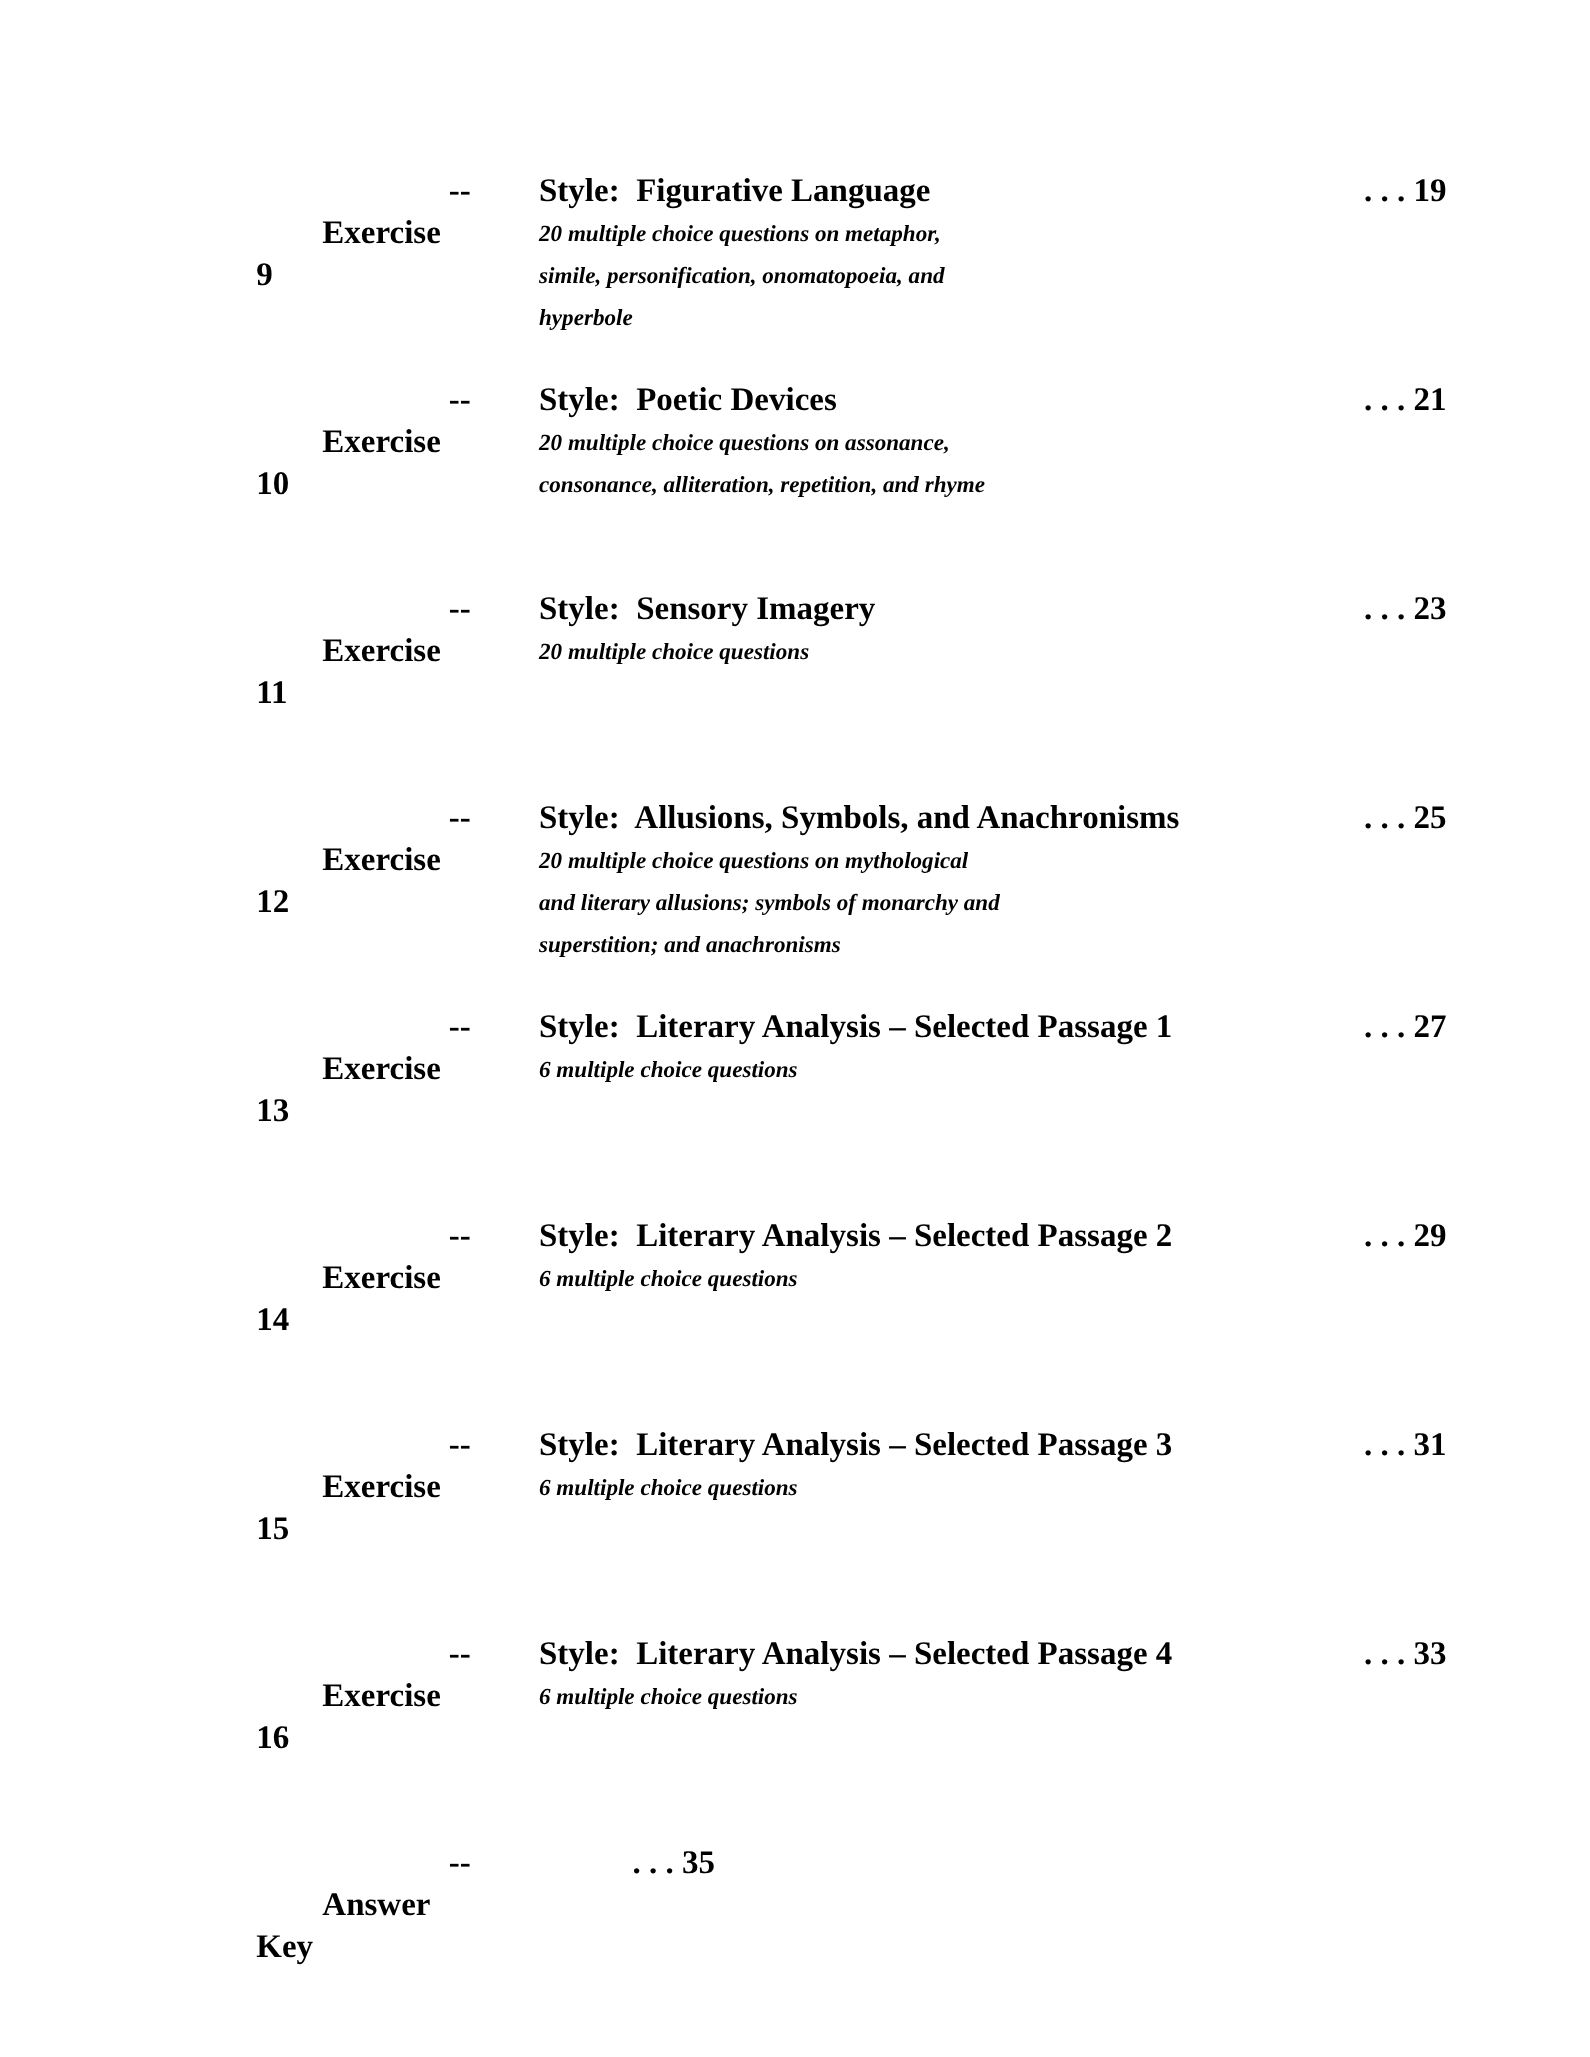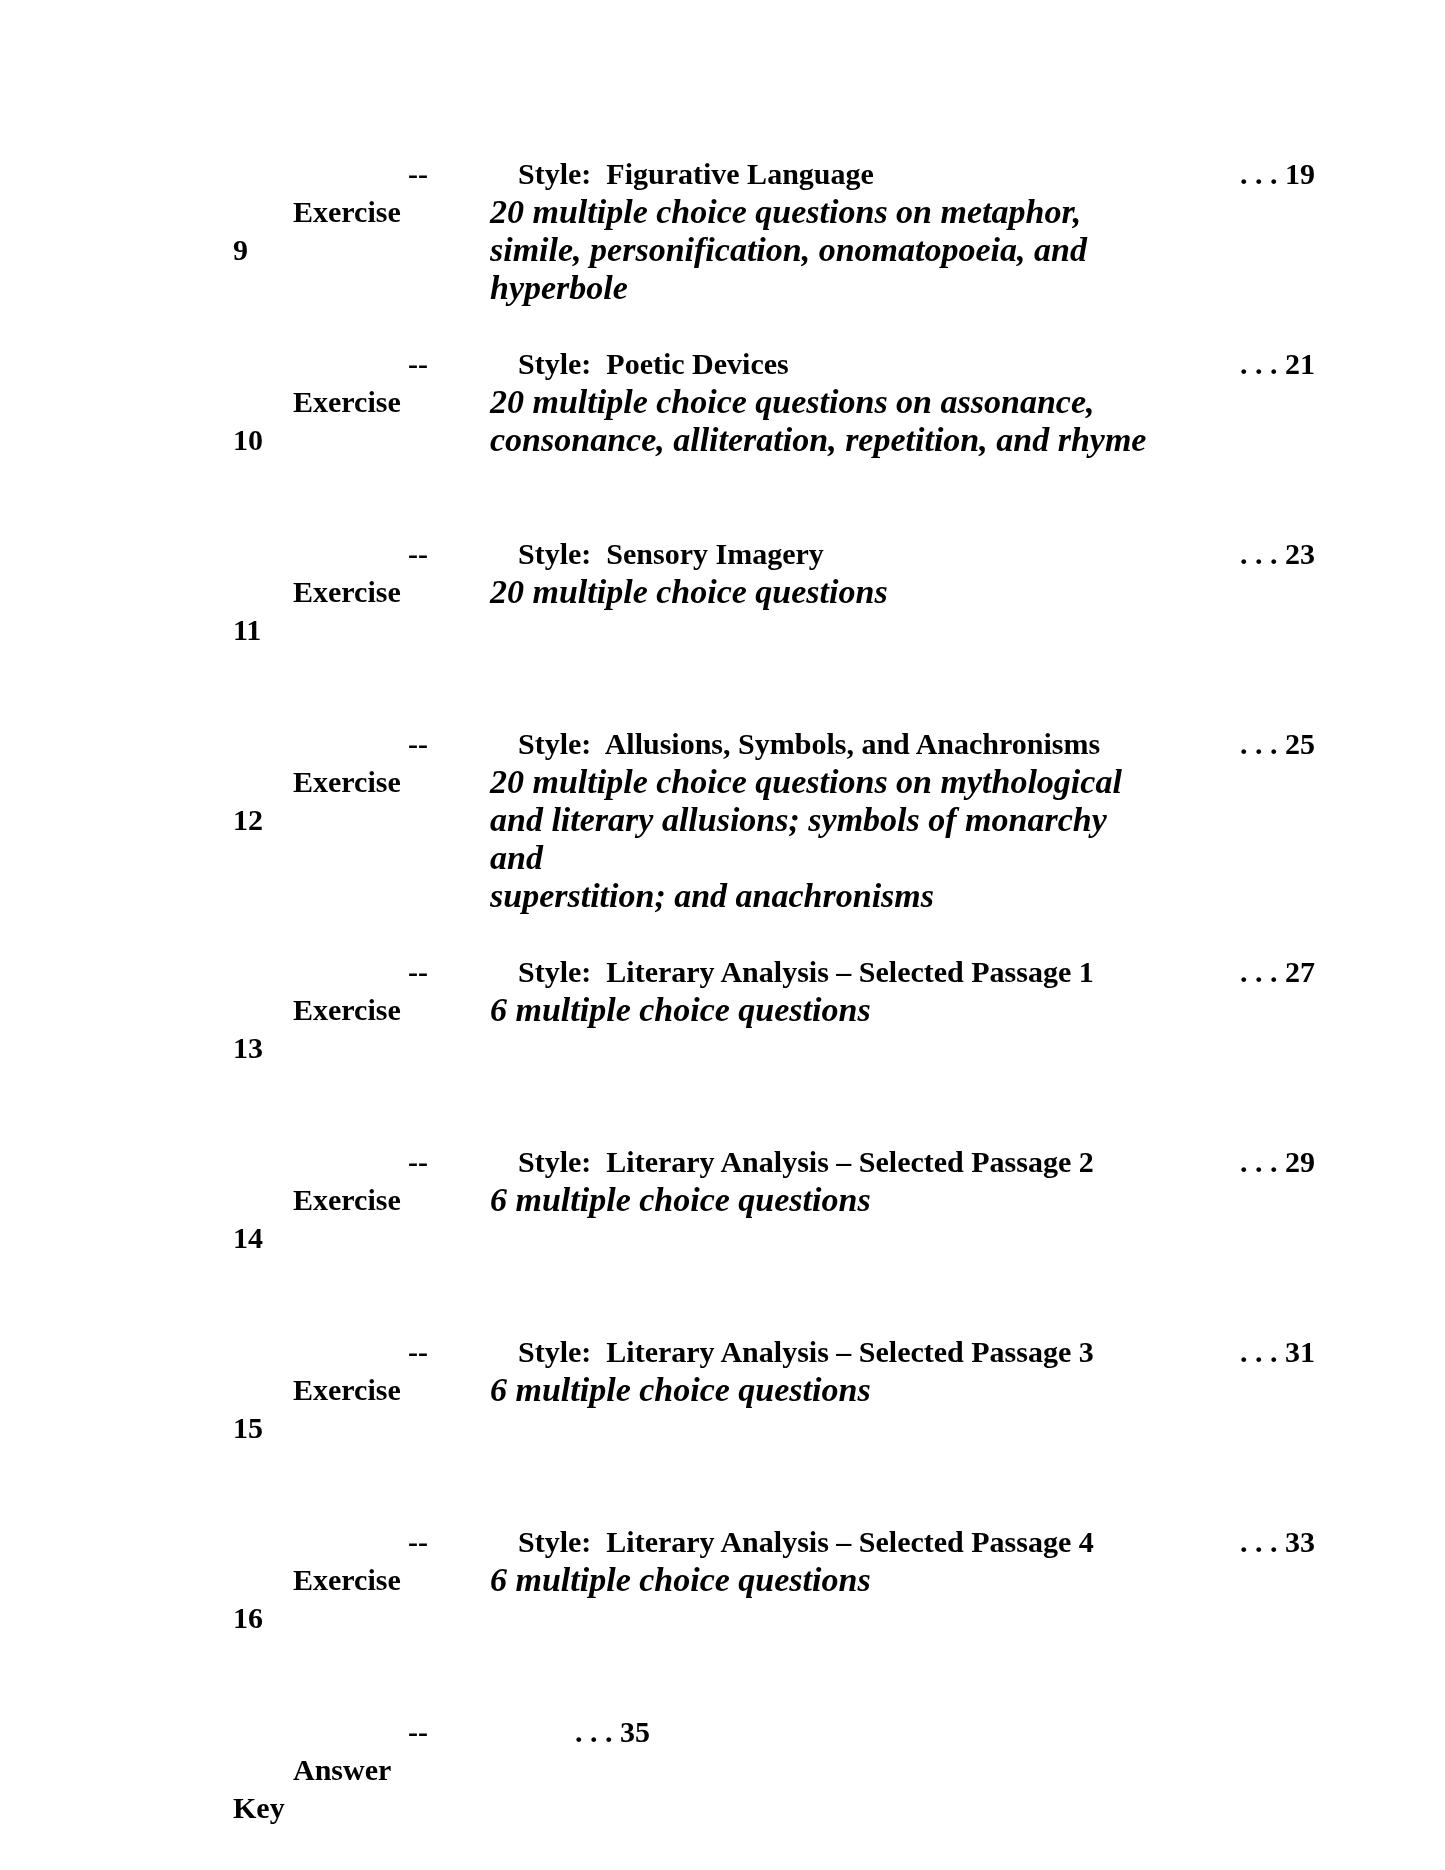--- a/index.html
+++ b/index.html
@@ -46,25 +46,24 @@
   .c-dash {
     width: 82px;
     flex: none;
   }
   .c-main {
     flex: 1;
     min-width: 0;
   }
   .entry-title {
     white-space: pre-wrap;
-    margin-left: 28px;
   }
   .entry-desc {
     font-style: italic;
-    font-size: 34px;
+    font-size: 21px;
     white-space: pre-wrap;
   }
   .c-page {
     width: 160px;
     flex: none;
     text-align: right;
     white-space: nowrap;
   }
 </style>
 </head>

